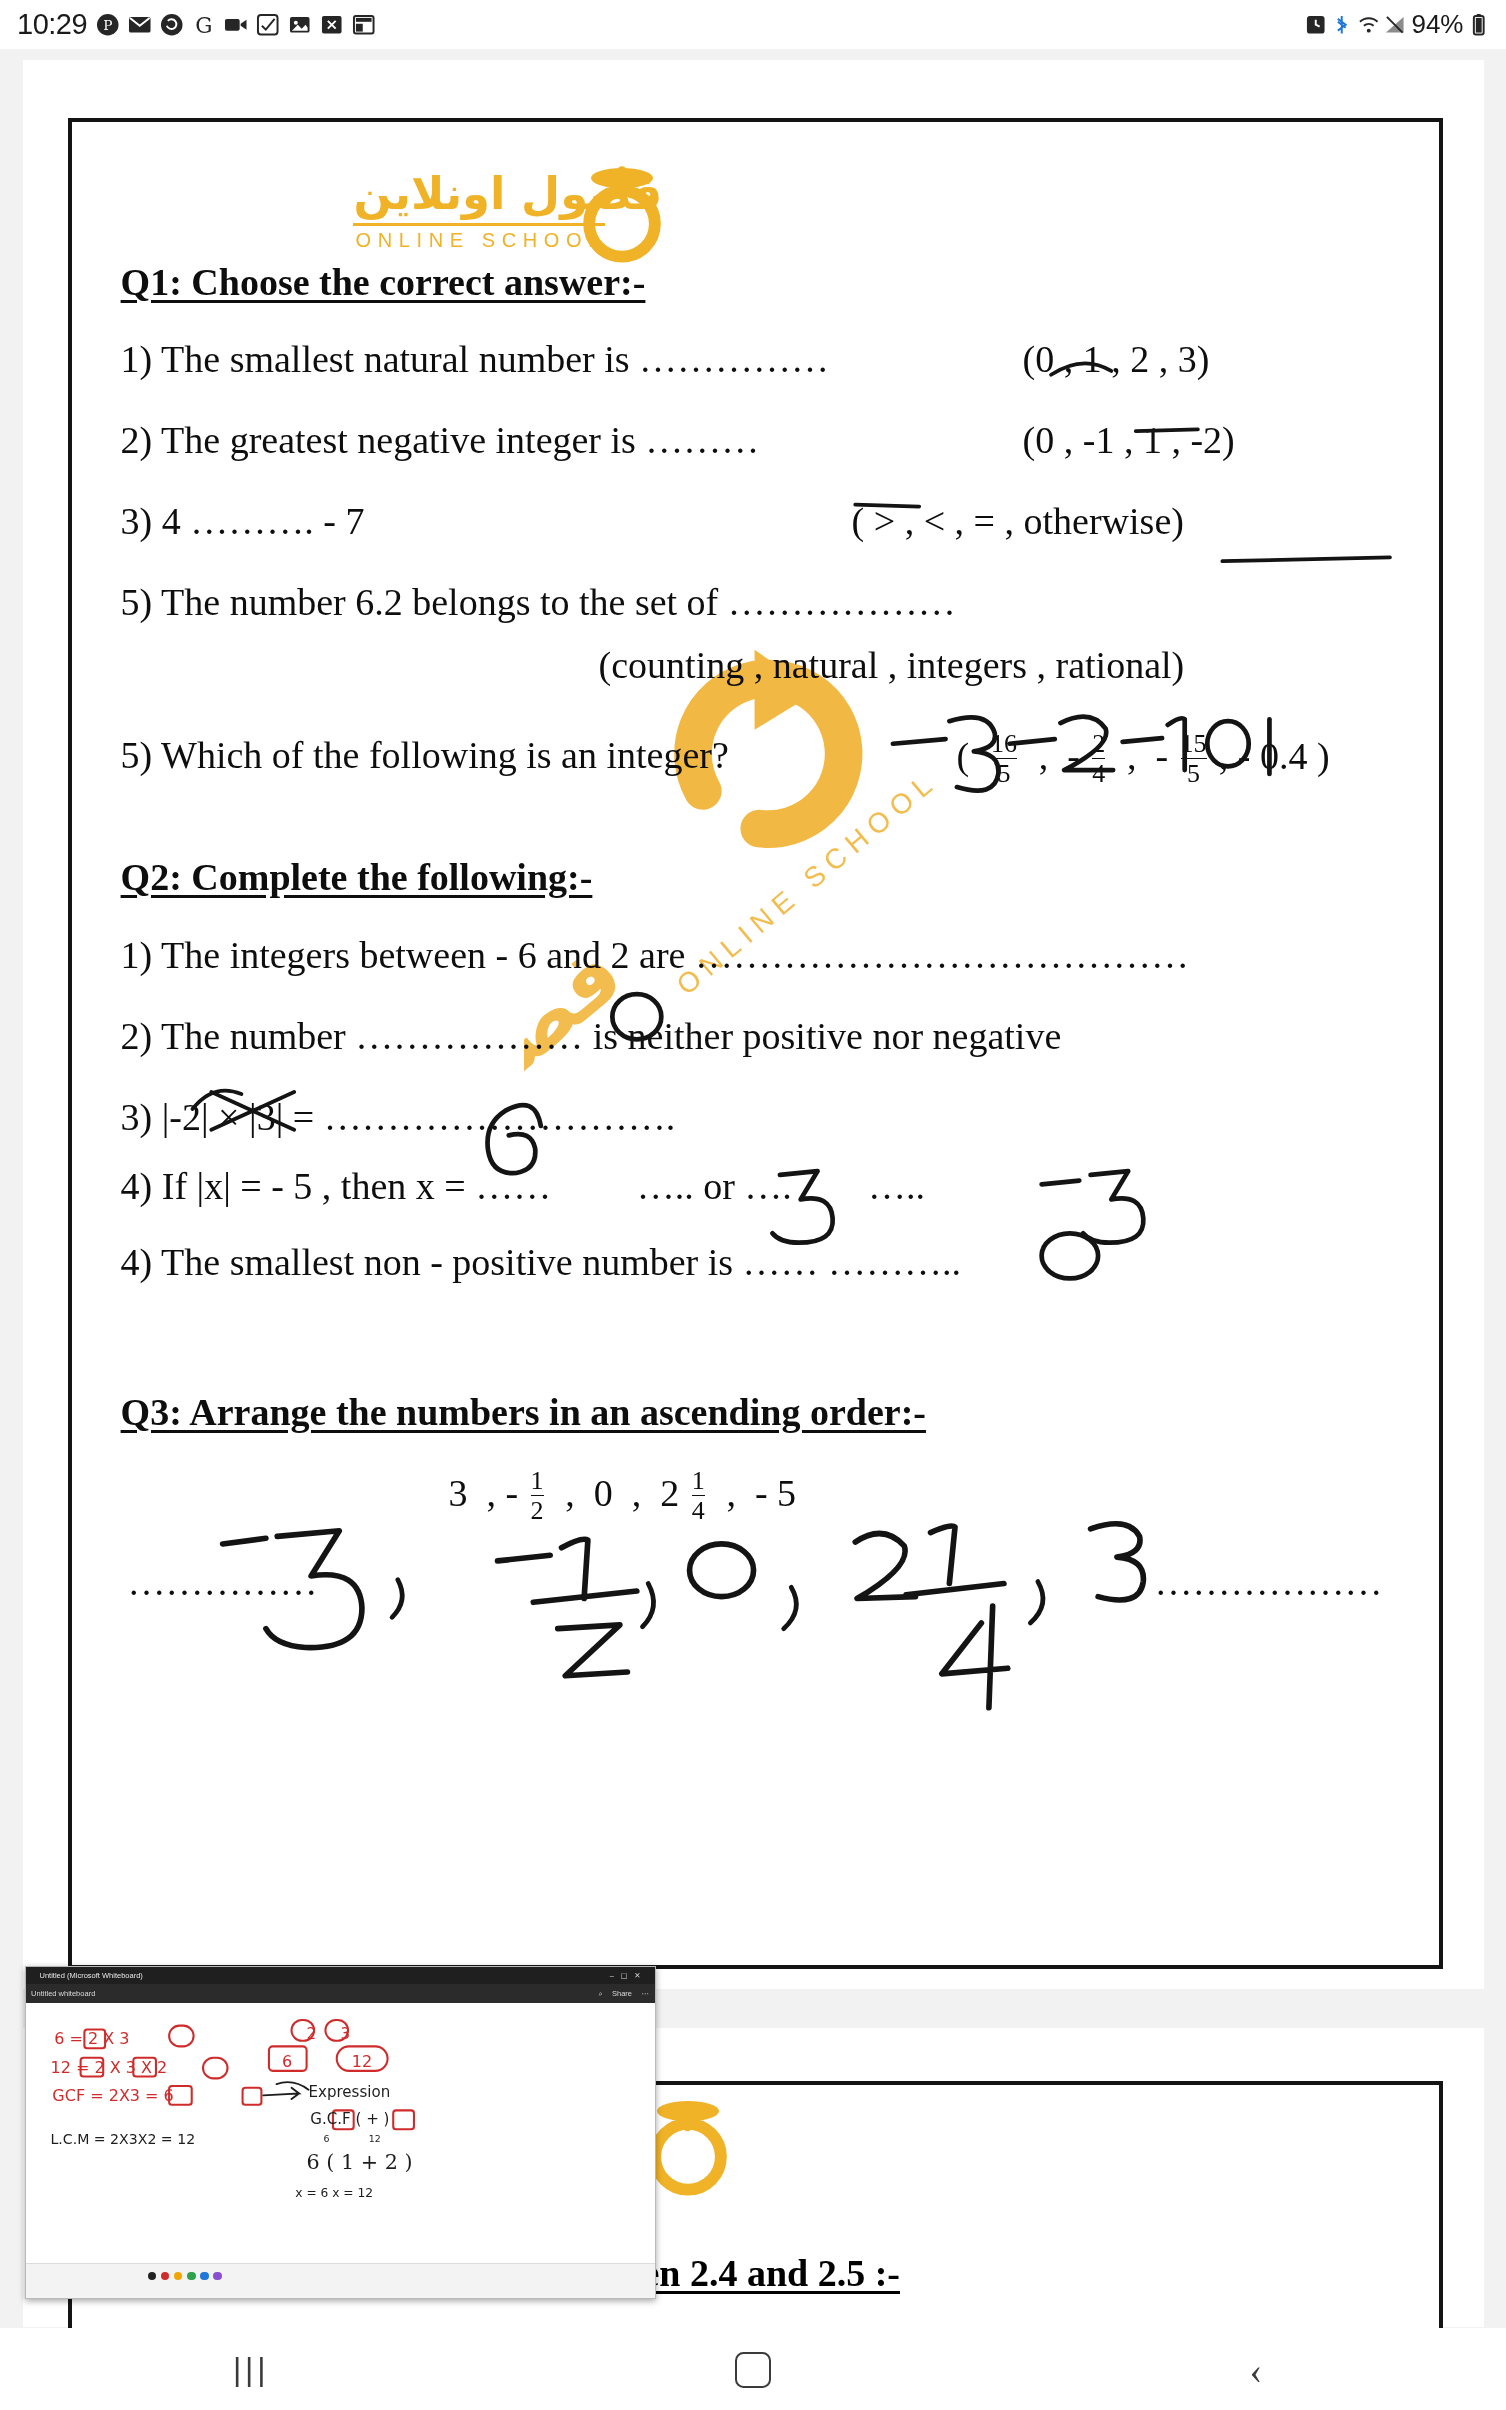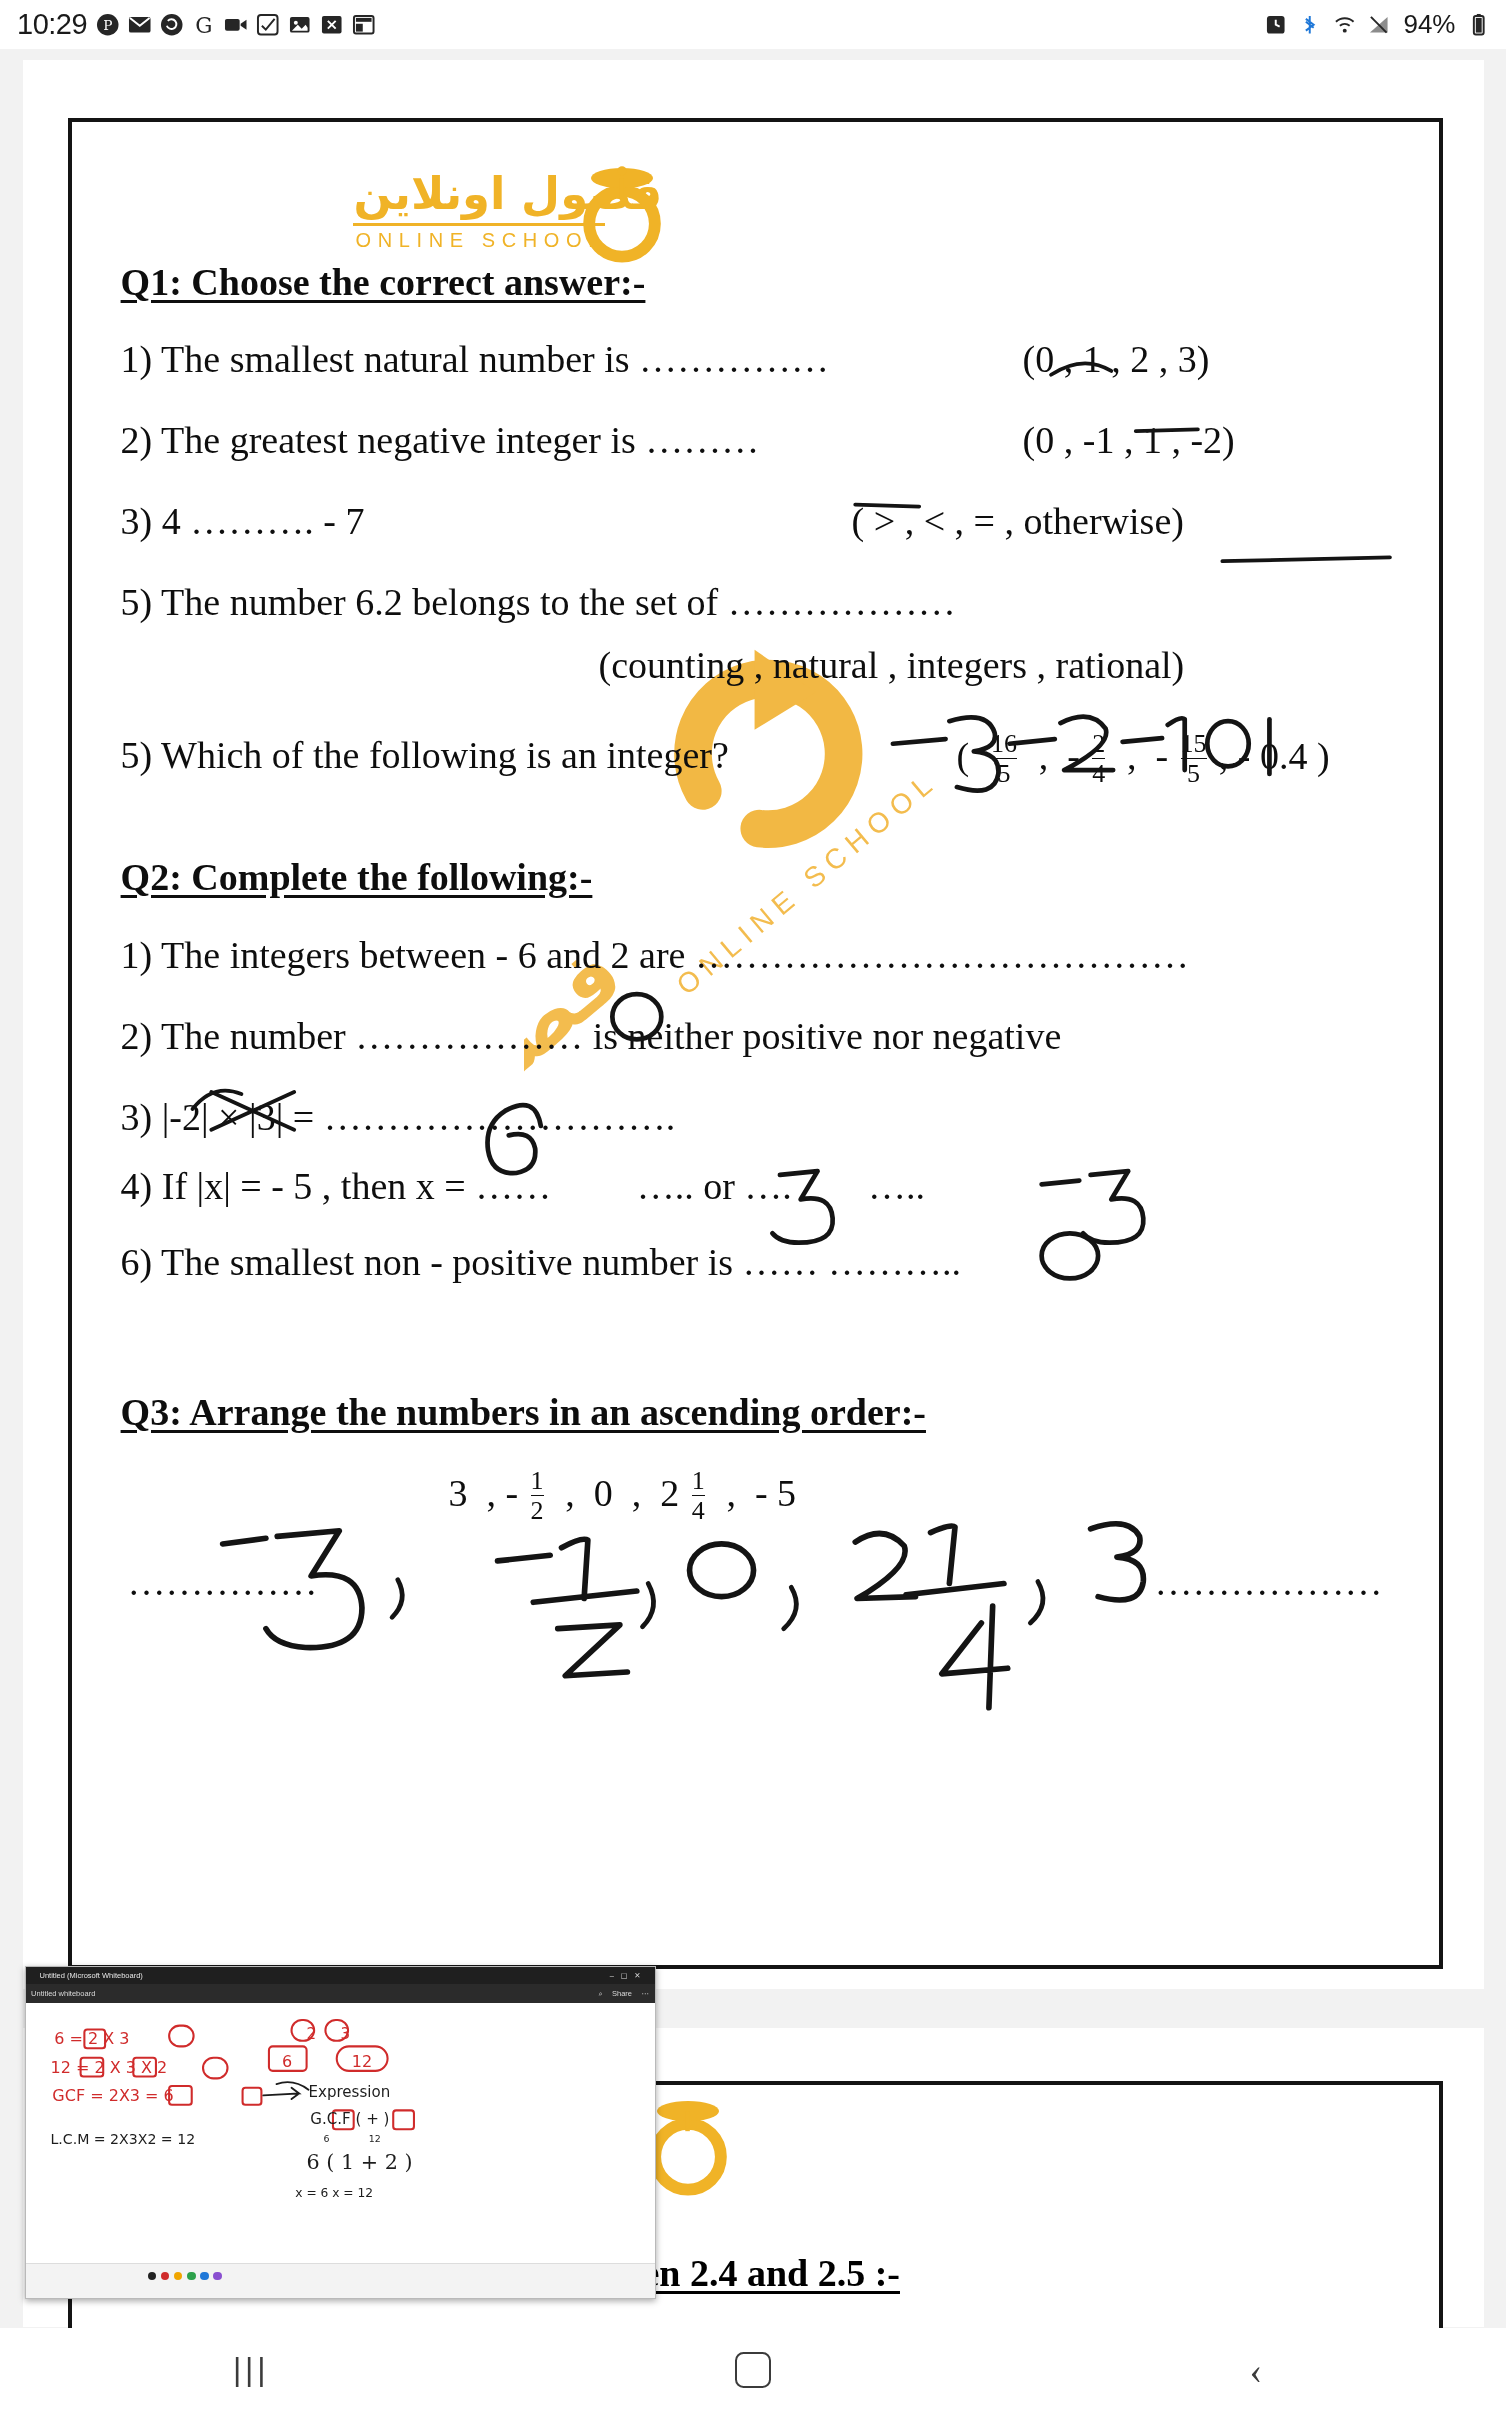--- a/index.html
+++ b/index.html
@@ -38,21 +38,21 @@
     align-items: center;
     gap: 8.5px;
   }
   .status-icons-right {
     position: absolute;
     right: 17px;
     top: 0;
     height: 49px;
     display: flex;
     align-items: center;
-    gap: 11px;
+    gap: 3px;
   }
   .sicon {
     width: 23.5px;
     height: 23.5px;
     display: inline-block;
     color: #262626;
     flex: none;
   }
   .sicon svg { display: block; width: 100%; height: 100%; }
   .batt-text {
@@ -542,21 +542,21 @@
 
         <div class="ln" style="left:49px; top:1045px;">
           <span>4) If |x| = - 5 , then x = ……</span>
           <span>&nbsp;&nbsp;&nbsp;&nbsp;&nbsp;&nbsp;&nbsp;</span>
           <span>…..   or   ….</span>
           <span>&nbsp;&nbsp;&nbsp;&nbsp;&nbsp;&nbsp;</span>
           <span>…..</span>
         </div>
 
         <div class="ln" style="left:49px; top:1121px;">
-          <span>6) The smallest non - positive number is ……</span>
+          <span>4) The smallest non - positive number is ……</span>
           <span>………..</span>
         </div>
 
         <div class="ln hdr" style="left:49px; top:1271px;">Q3: Arrange the numbers in an ascending order:-</div>
 
         <div class="ln" style="left:377px; top:1347px;">
           <span>3</span>
           <span>&nbsp;,&nbsp;-</span>
           <span class="frac">
             <span class="num">1</span>

